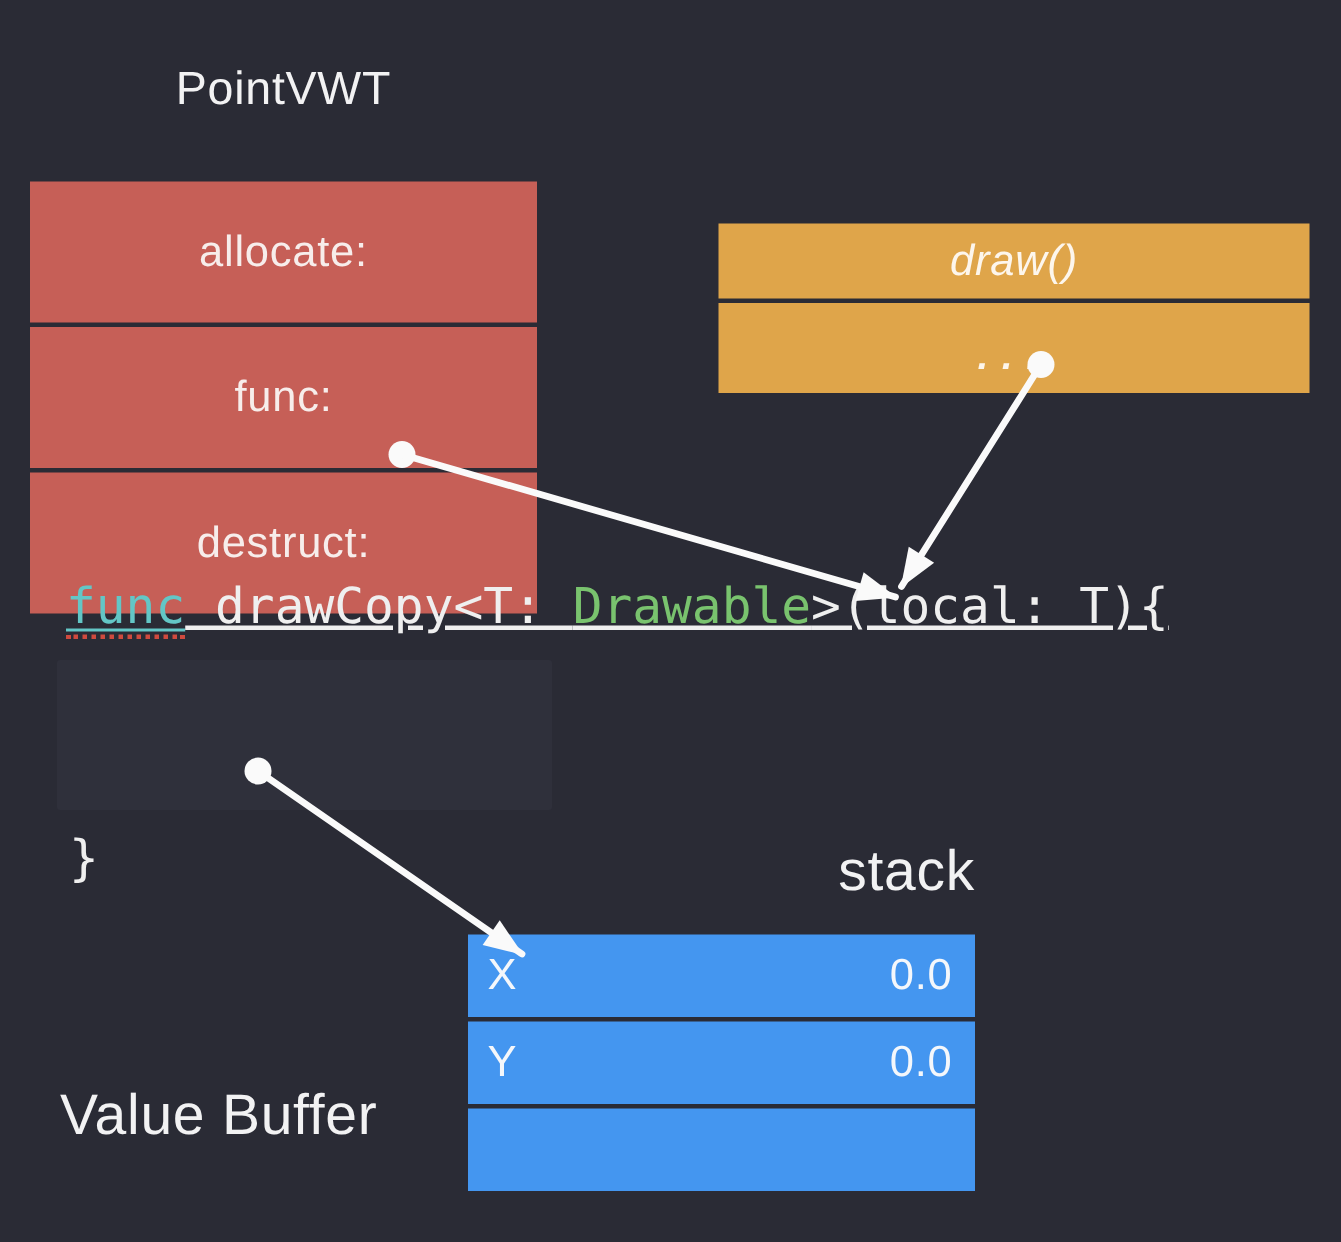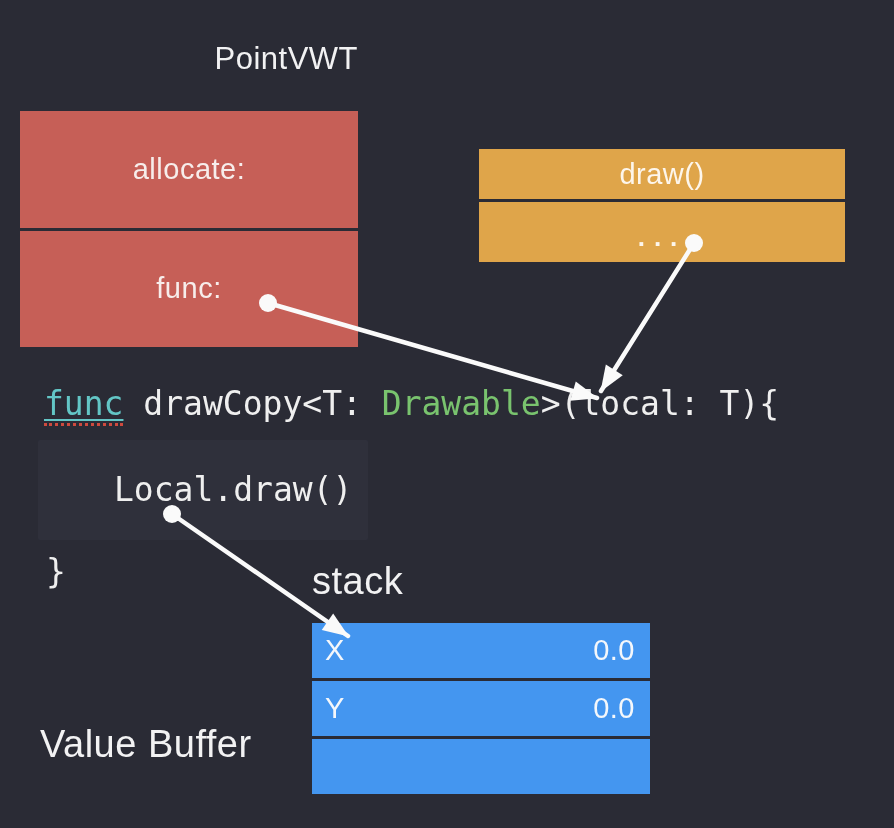--- a/index.html
+++ b/index.html
@@ -78,42 +78,42 @@
 
   svg.overlay { position: absolute; inset: 0; pointer-events: none; }
   .arrow-line { stroke: var(--arrow, #fafafa); stroke-width: 4.5; stroke-linecap: round; }
   .arrow-dot { fill: var(--arrow, #fafafa); }
 </style>
 </head>
 <body>
 
 <div class="canvas">
 
-  <div class="abs table-title" style="left:20px; top:41px; width:338px;text-align:right;">PointVWT</div>
+  <div class="abs table-title" style="left:20px; top:41px; width:338px;">PointVWT</div>
 
-  <div class="abs vtable vwt" style="left:20px; top:111px; width:338px; height:236px;">
+  <div class="abs vtable vwt" style="left:20px; top:121px; width:338px; height:288px;">
     <div class="row">allocate:</div>
     <div class="row">func:</div>
+    <div class="row">destruct:</div>
   </div>
 
 
-  <div class="abs vtable pwt" style="left:479px; top:149px; width:366px; height:113px;">
+  <div class="abs vtable pwt" style="left:479px; top:149px; width:394px; height:113px;font-style:italic;">
     <div class="row">draw()</div>
     <div class="row dots">...</div>
   </div>
 
   <div class="abs panel" style="left:38px; top:440px; width:330px; height:100px;"></div>
 
-  <div class="abs code" style="left:44px; top:386px;"><span class="kw">func</span><span> drawCopy&lt;T: </span><span class="tp">Drawable</span><span>&gt;(local: T){</span></div>
+  <div class="abs code" style="left:44px; top:386px;text-decoration:underline;"><span class="kw">func</span><span> drawCopy&lt;T: </span><span class="tp">Drawable</span><span>&gt;(local: T){</span></div>
 
-  <div class="abs code" style="left:114px; top:472px;">Local.draw()</div>
 
   <div class="abs code" style="left:46px; top:554px;">}</div>
 
-  <div class="abs big-label" style="left:312px; top:560px; width:338px; text-align:left;">stack</div>
+  <div class="abs big-label" style="left:312px; top:560px; width:338px; text-align:right;">stack</div>
 
   <div class="abs vtable stackt" style="left:312px; top:623px; width:338px; height:171px;">
     <div class="row">
       <span>X</span>
       <span>0.0</span>
     </div>
     <div class="row">
       <span>Y</span>
       <span>0.0</span>
     </div>

